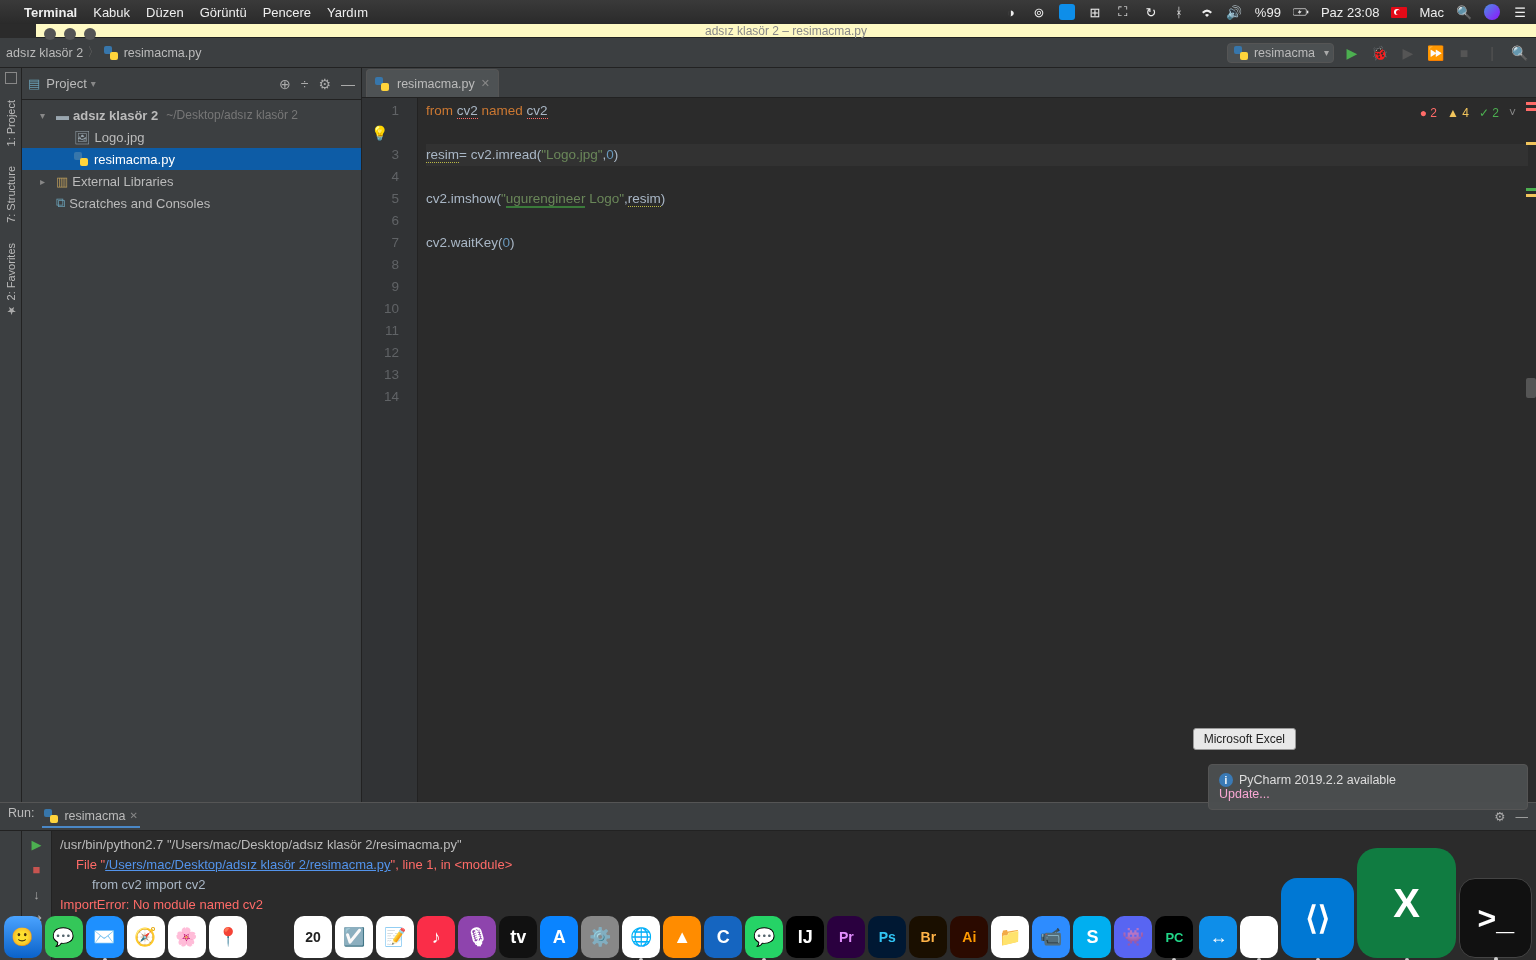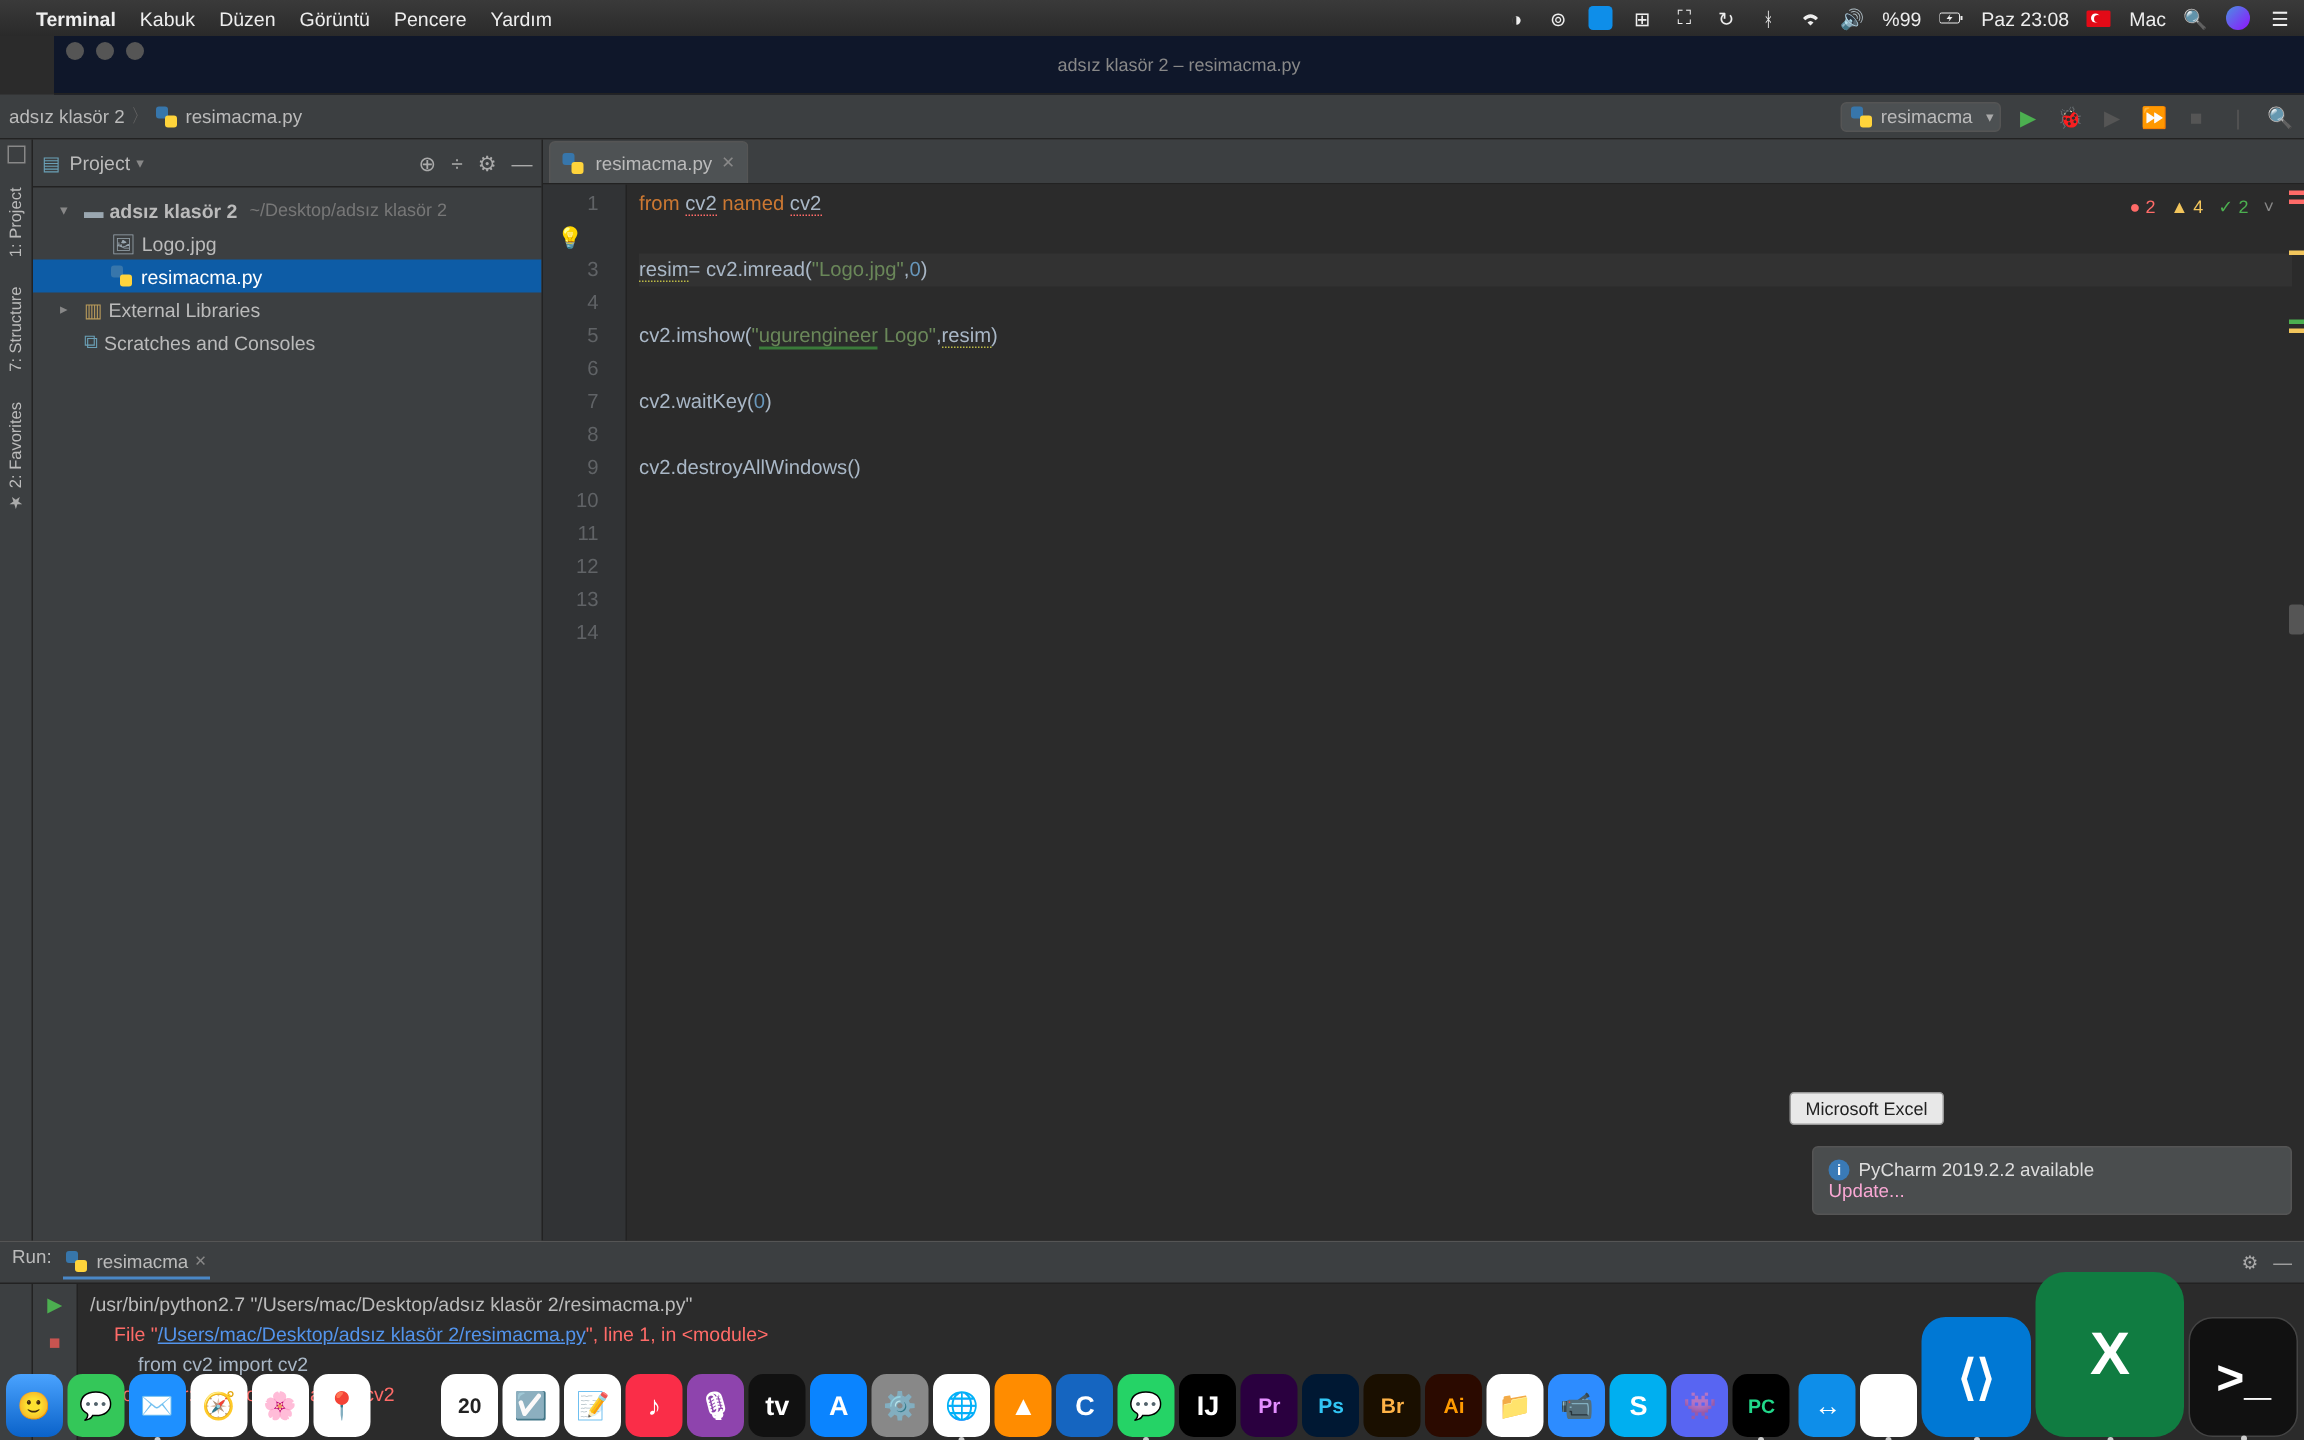--- a/index.html
+++ b/index.html
@@ -10,21 +10,21 @@
 .menubar-left, .menubar-right { display: flex; align-items: center; gap: 16px; }
 .menubar-right { gap: 12px; font-size: 13px; }
 .menubar-left span:first-child { font-size: 15px; }
 .menubar-left span:nth-child(2) { font-weight: 700; }
 .menubar-right .ico { width: 16px; height: 16px; display: inline-flex; align-items: center; justify-content: center; }
 .flag-ico { width: 16px; height: 11px; background: #e30a17; position: relative; border-radius: 1px; }
 .flag-ico::before { content:""; position:absolute; left:3px; top:2px; width:6px; height:6px; border-radius:50%; background:#fff; }
 .flag-ico::after { content:""; position:absolute; left:5px; top:3px; width:5px; height:5px; border-radius:50%; background:#e30a17; }
 
 
-.window-titlebar { height: 39px; background: #0f172a; display:flex; align-items:center; font-size:12px; color:#888; justify-content:center; position:relative; border-bottom:1px solid #222;margin-left:36px; }
+.window-titlebar { height: 14px; background: #fef9c3; display:flex; align-items:center; font-size:12px; color:#888; justify-content:center; position:relative; border-bottom:1px solid #222;margin-left:36px; }
 .traffic-lights { position:absolute; left:8px; top:4px; display:flex; gap:8px; }
 .traffic-lights span { width:12px; height:12px; border-radius:50%; background:#555; }
 
 
 .navrow { height:30px; background:#3c3f41; display:flex; align-items:center; justify-content:space-between; padding:0 6px; border-bottom:1px solid #222; font-size:12.5px; }
 .breadcrumb { display:flex; align-items:center; gap:4px; color:#bbb; }
 .breadcrumb .sep { color:#666; }
 .py-icon { width:14px; height:14px; display:inline-block; position:relative; margin-right:2px; }
 .py-icon::before, .py-icon::after { content:""; position:absolute; width:8px; height:8px; border-radius:2px; }
 .py-icon::before { background:#3776ab; left:0; top:0; }
@@ -299,21 +299,20 @@
           <div class="thumb" style="top:280px;"></div>
         </div>
       <div class="code-line"><span class="kw">from </span><span class="err-underline id">cv2</span><span class="kw"> named </span><span class="id err-underline">cv2</span></div>
           <div class="code-line"></div>
           <div class="code-line line-hl"><span class="id warn-underline">resim</span><span class="id">= cv2.imread(</span><span class="str">"Logo.jpg"</span><span class="id">,</span><span class="num">0</span><span class="id">)</span></div>
           <div class="code-line"></div>
           <div class="code-line"><span class="id">cv2.imshow(</span><span class="str">"</span><span class="str green-underline">ugurengineer</span><span class="str"> Logo"</span><span class="id">,</span><span class="id warn-underline">resim</span><span class="id">)</span></div>
           <div class="code-line"></div>
           <div class="code-line"><span class="id">cv2.waitKey(</span><span class="num">0</span><span class="id">)</span></div>
           <div class="code-line"></div>
-          <div class="code-line"><span class="id">cv2.destroyAllWindows()</span></div>
           <div class="code-line"></div>
           <div class="code-line"></div>
           <div class="code-line"></div>
           <div class="code-line"></div>
           <div class="code-line"></div>
         </div>
     </div>
   </div>
 </div>
 

